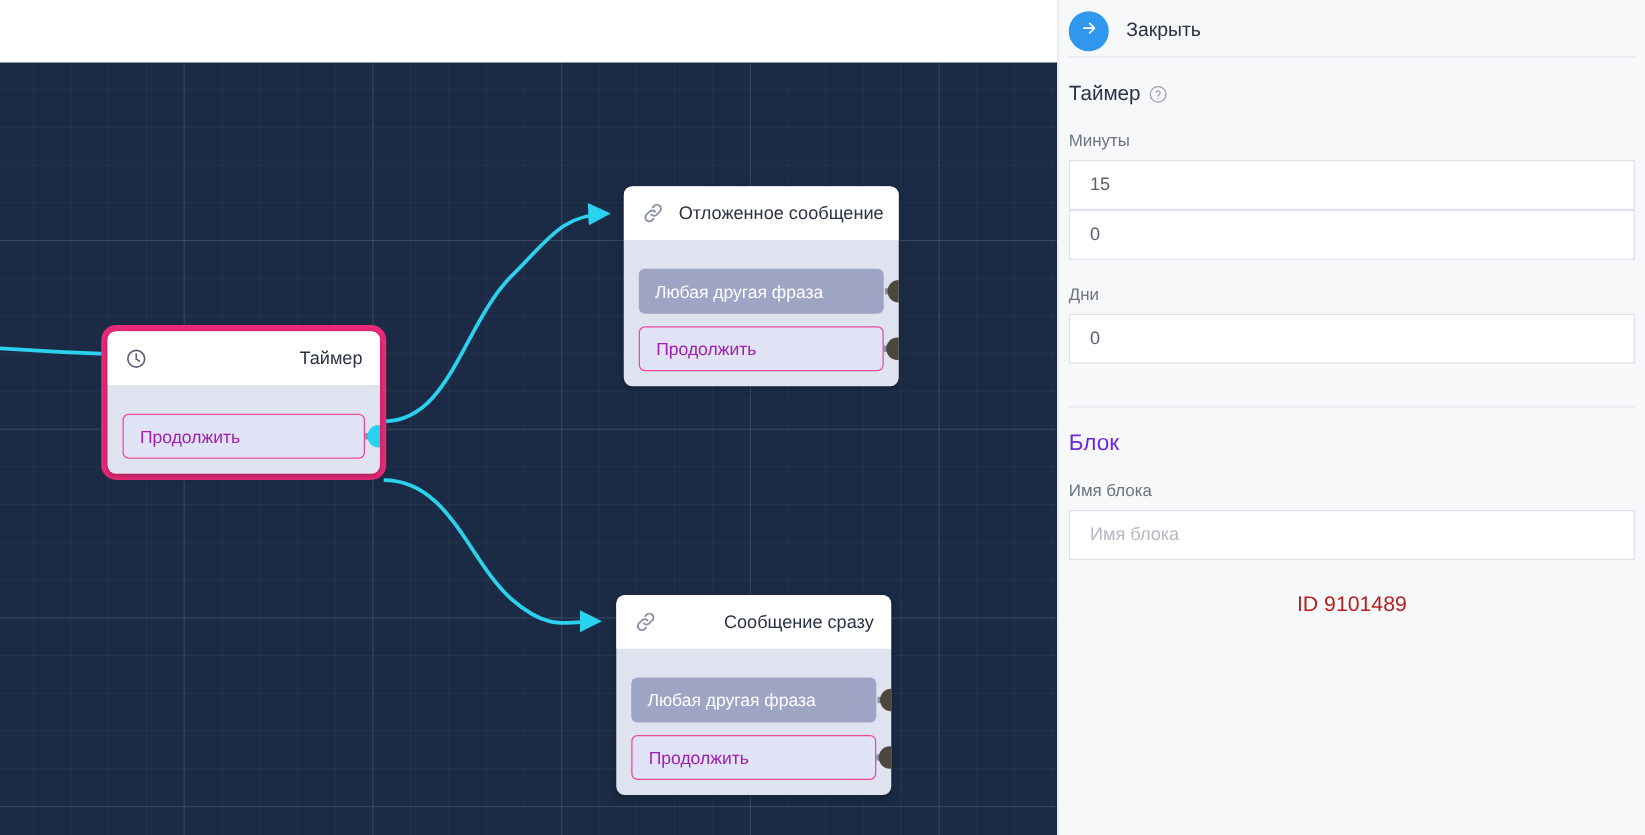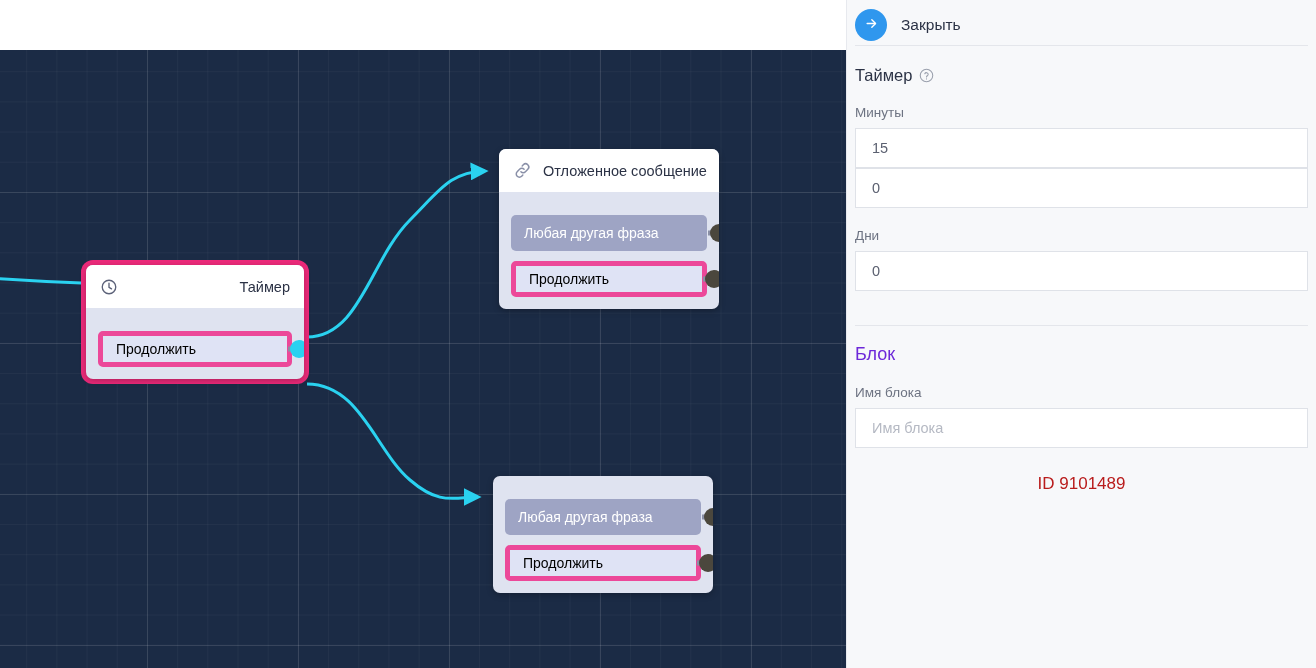--- a/index.html
+++ b/index.html
@@ -65,21 +65,21 @@
     border-radius: 5px;
     display: flex; align-items: center;
     padding: 0 13px;
     font-size: 14px;
     margin-bottom: 10px;
     position: relative;
   }
   .node-row:last-child { margin-bottom: 0; }
   .row-purple { background: #b43ec4; color: #ffffff; }
   .row-muted  { background: #9ea4c4; color: #ffffff; }
-  .row-plain  { background: #dfe3f5; color: #000000; border: 5px solid #ec4899; text-align: center; }
+  .row-plain  { background: #dfe3f5; color: #a21caf; border: 1px solid #ec4899; text-align: center; }
 
   .port {
     position: absolute;
     width: 18px; height: 18px;
     border-radius: 50%;
     top: 50%;
     transform: translateY(-50%);
   }
   .port-stub {
     position: absolute;
@@ -216,20 +216,29 @@
             <span>Продолжить</span>
             <span class="port-stub"></span>
             <span class="port port-dark"></span>
           </div>
         </div>
       </div>
     </div>
 
     <div class="node" style="left:493px; top:476px; width:220px;">
       <div class="node-inner">
+        <div class="node-header">
+          <span>
+            <svg class="icon-link" viewBox="0 0 24 24" fill="none" stroke="#8a90a8" stroke-width="1.9" stroke-linecap="round">
+              <path d="M10 13.5 a4 4 0 0 0 5.7 0 l3-3 a4 4 0 0 0 -5.7 -5.7 l-1.4 1.4"></path>
+              <path d="M14 10.5 a4 4 0 0 0 -5.7 0 l-3 3 a4 4 0 0 0 5.7 5.7 l1.4 -1.4"></path>
+            </svg>
+          </span>
+          <span class="node-title">Сообщение сразу</span>
+        </div>
         <div class="node-body">
           <div class="node-row row-muted">
             <span>Любая другая фраза</span>
             <span class="port-stub"></span>
             <span class="port port-dark"></span>
           </div>
           <div class="node-row row-plain">
             <span>Продолжить</span>
             <span class="port-stub"></span>
             <span class="port port-dark"></span>

